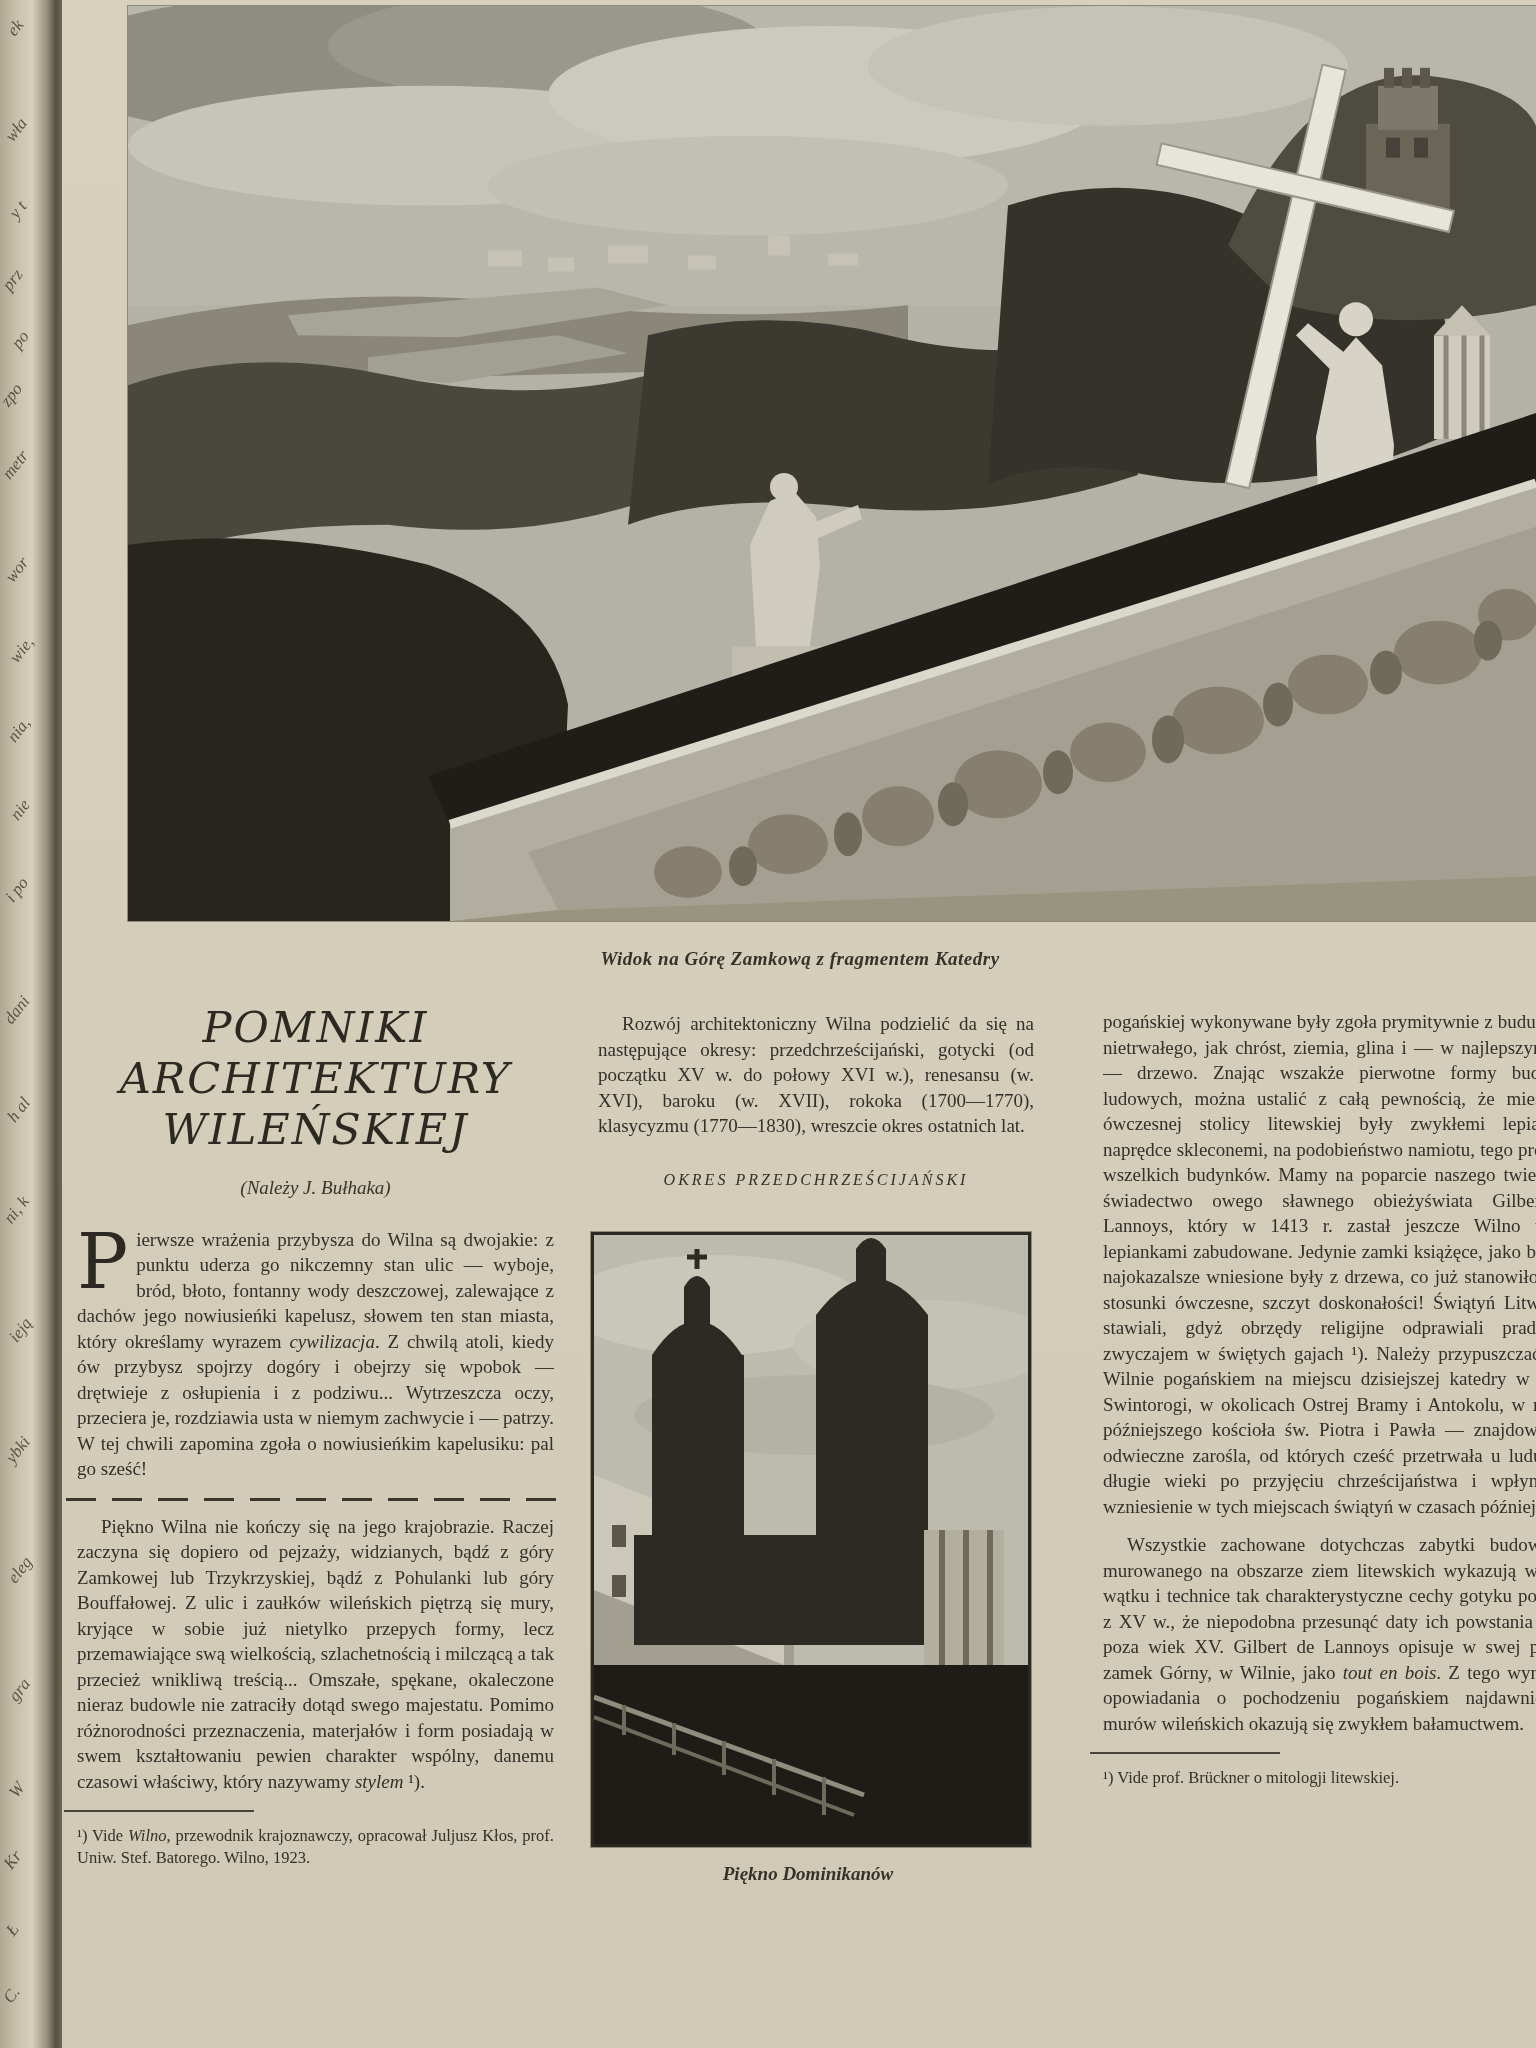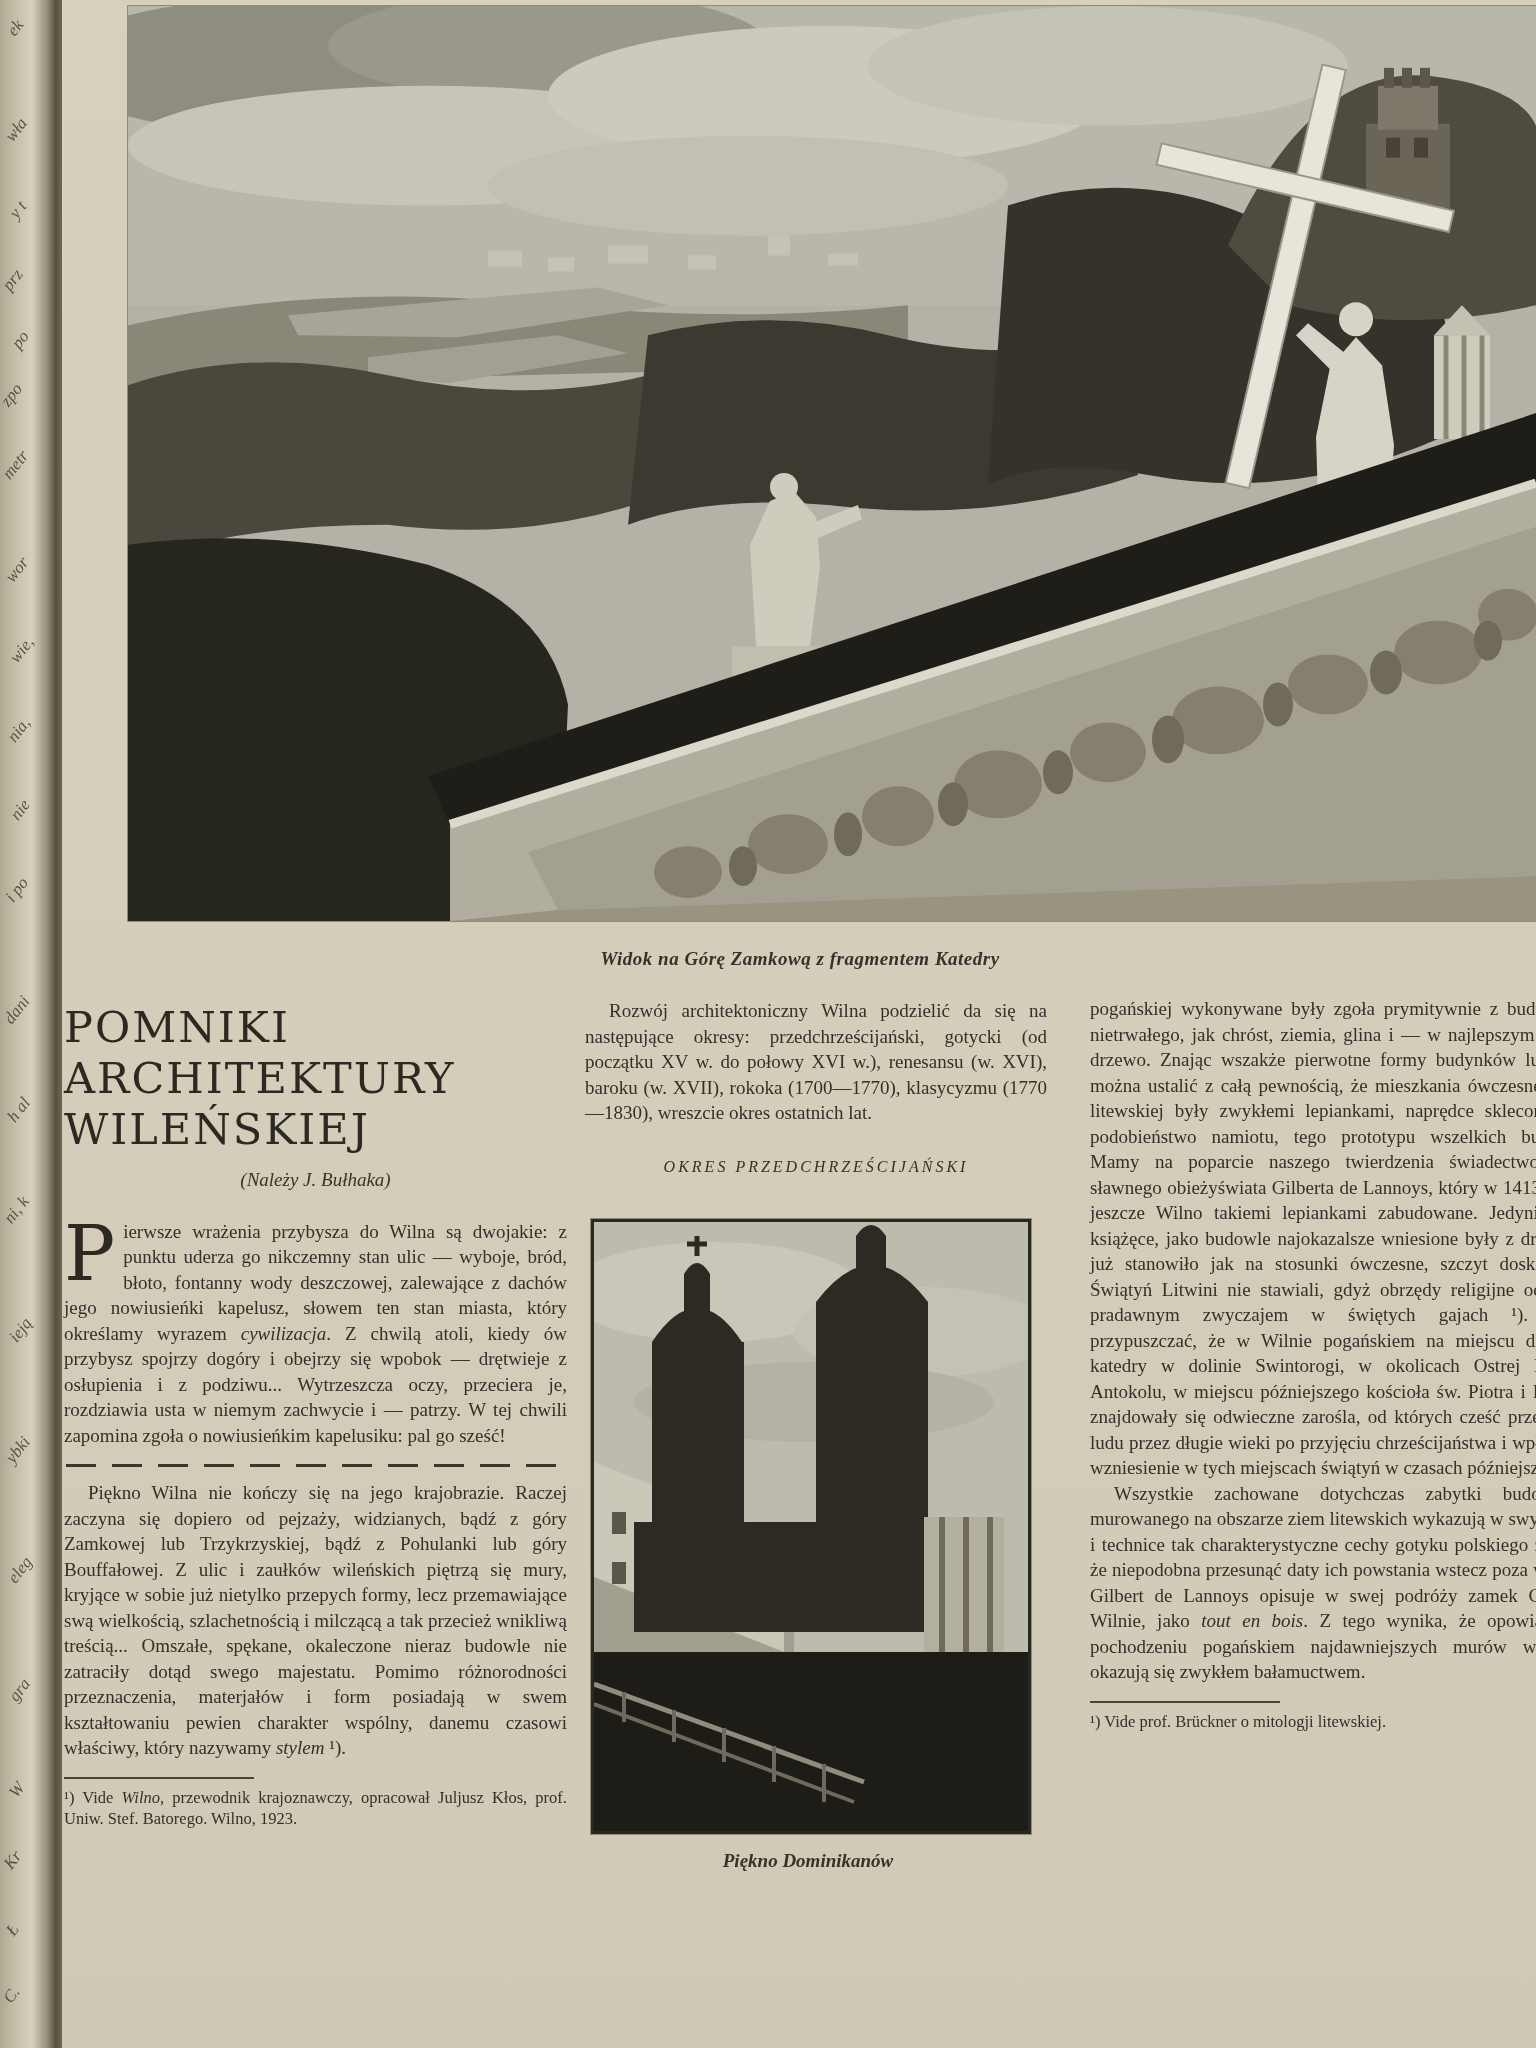--- a/index.html
+++ b/index.html
@@ -21,28 +21,28 @@
   
   .photo-top{position:absolute;left:128px;top:6px;width:1408px;height:915px;
     background:#b7b4a9;box-shadow:0 0 0 1px #8f8a79;}
   .photo-top svg{display:block;width:100%;height:100%;}
 
   .caption-top{position:absolute;left:500px;top:948px;width:600px;text-align:center;
     font-style:italic;font-size:19px;letter-spacing:.5px;color:#35322a;font-weight:600;}
 
   
   .col{position:absolute;text-align:justify;font-size:19px;line-height:25.5px;}
-  .col p{margin:0;}
+  .col p{margin:13px;}
   .col p.ind{text-indent:24px;}
   .col1{left:64px;top:1002px;width:503px;}
   .col2{left:585px;top:998px;width:462px;}
   .col3{left:1090px;top:996px;width:515px;}
 
   .title{font-family:"DejaVu Serif", serif;font-size:43px;line-height:51px;letter-spacing:2px;
-    color:#2b2921;font-weight:400;margin:0 0 12px 0;}
+    text-align:center;color:#2b2921;font-weight:400;margin:0 0 20px 0;font-style:italic;}
   .byline{text-align:center;font-style:italic;font-size:19px;margin:0 0 26px 0;color:#383428;}
 
   .dropcap{float:left;font-size:76px;line-height:62px;padding:4px 8px 0 0;color:#2b2921;
     font-family:"DejaVu Serif", serif;}
 
   .dash-rule{height:3px;margin:16px 2px 13px 2px;
     background:repeating-linear-gradient(90deg,#3a362c 0 30px,rgba(0,0,0,0) 30px 46px);}
 
   .foot-sep{width:190px;border:none;border-top:2px solid #4a453a;margin:16px 0 8px 0;}
   .footnote{font-size:16.5px;line-height:21.5px;text-align:justify;}

